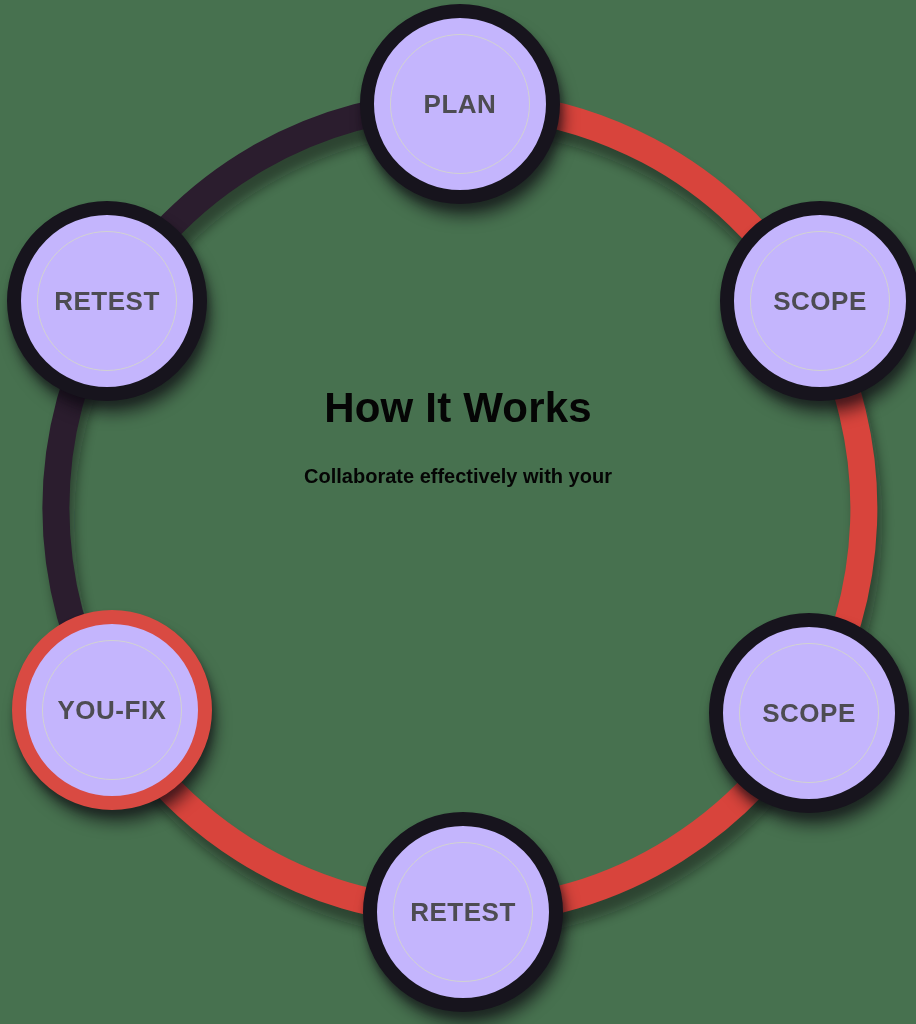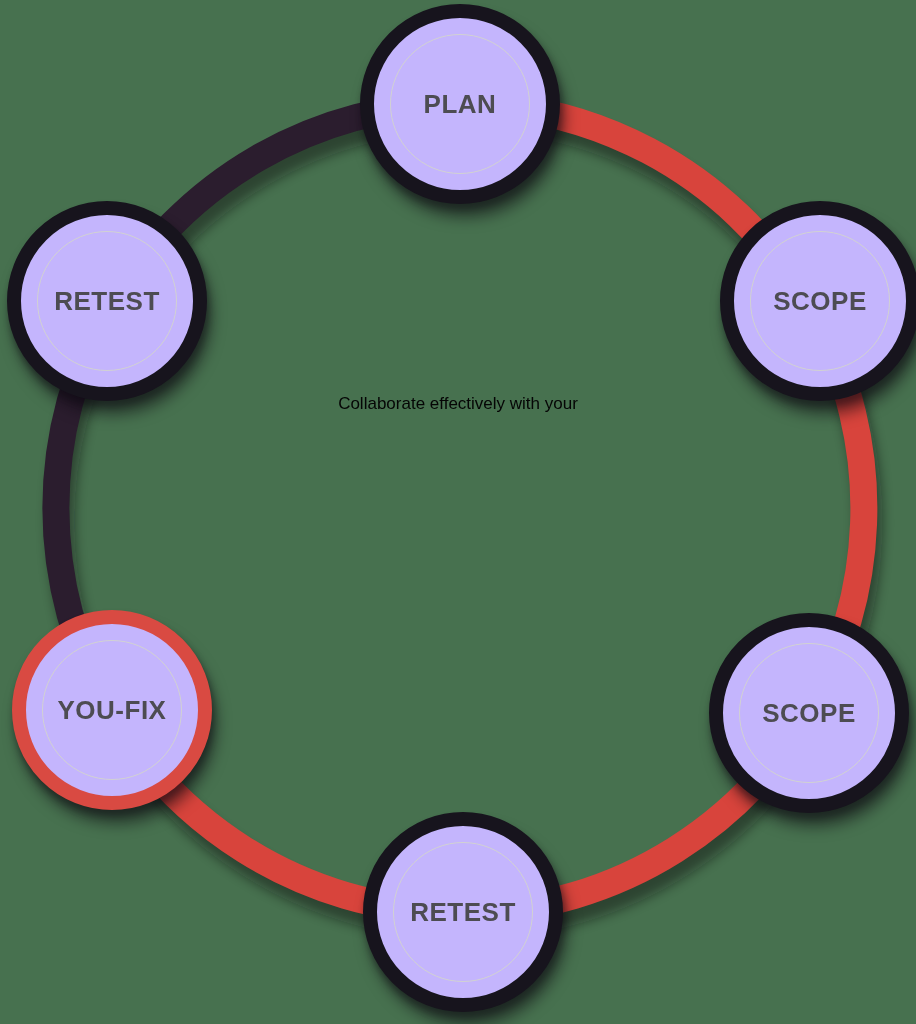--- a/index.html
+++ b/index.html
@@ -76,23 +76,23 @@
     color: var(--text, #050505);
   }
   .center-title {
     font-size: 42px;
     font-weight: 700;
     letter-spacing: 0.2px;
     margin: 0 0 24px 0;
     color: var(--text, #050505);
   }
   .center-desc {
-    font-size: 17px;
+    font-size: 20px;
     line-height: 40px;
-    font-weight: 400;
+    font-weight: 700;
     color: var(--text, #050505);
   }
   .center-desc span {
     display: block;
   }
 </style>
 </head>
 <body>
 
 <div class="stage">
@@ -127,18 +127,19 @@
     <span class="node-label">RETEST</span>
   </div>
   <div class="node node-4 accent">
     <span class="node-label">YOU-FIX</span>
   </div>
   <div class="node node-5">
     <span class="node-label">RETEST</span>
   </div>
 
   <div class="center-text">
+    <h2 class="center-title">How It Works</h2>
     <div class="center-desc">
       <span>Collaborate effectively with your</span>
     </div>
   </div>
 
 </div>
 
 </body></html>

